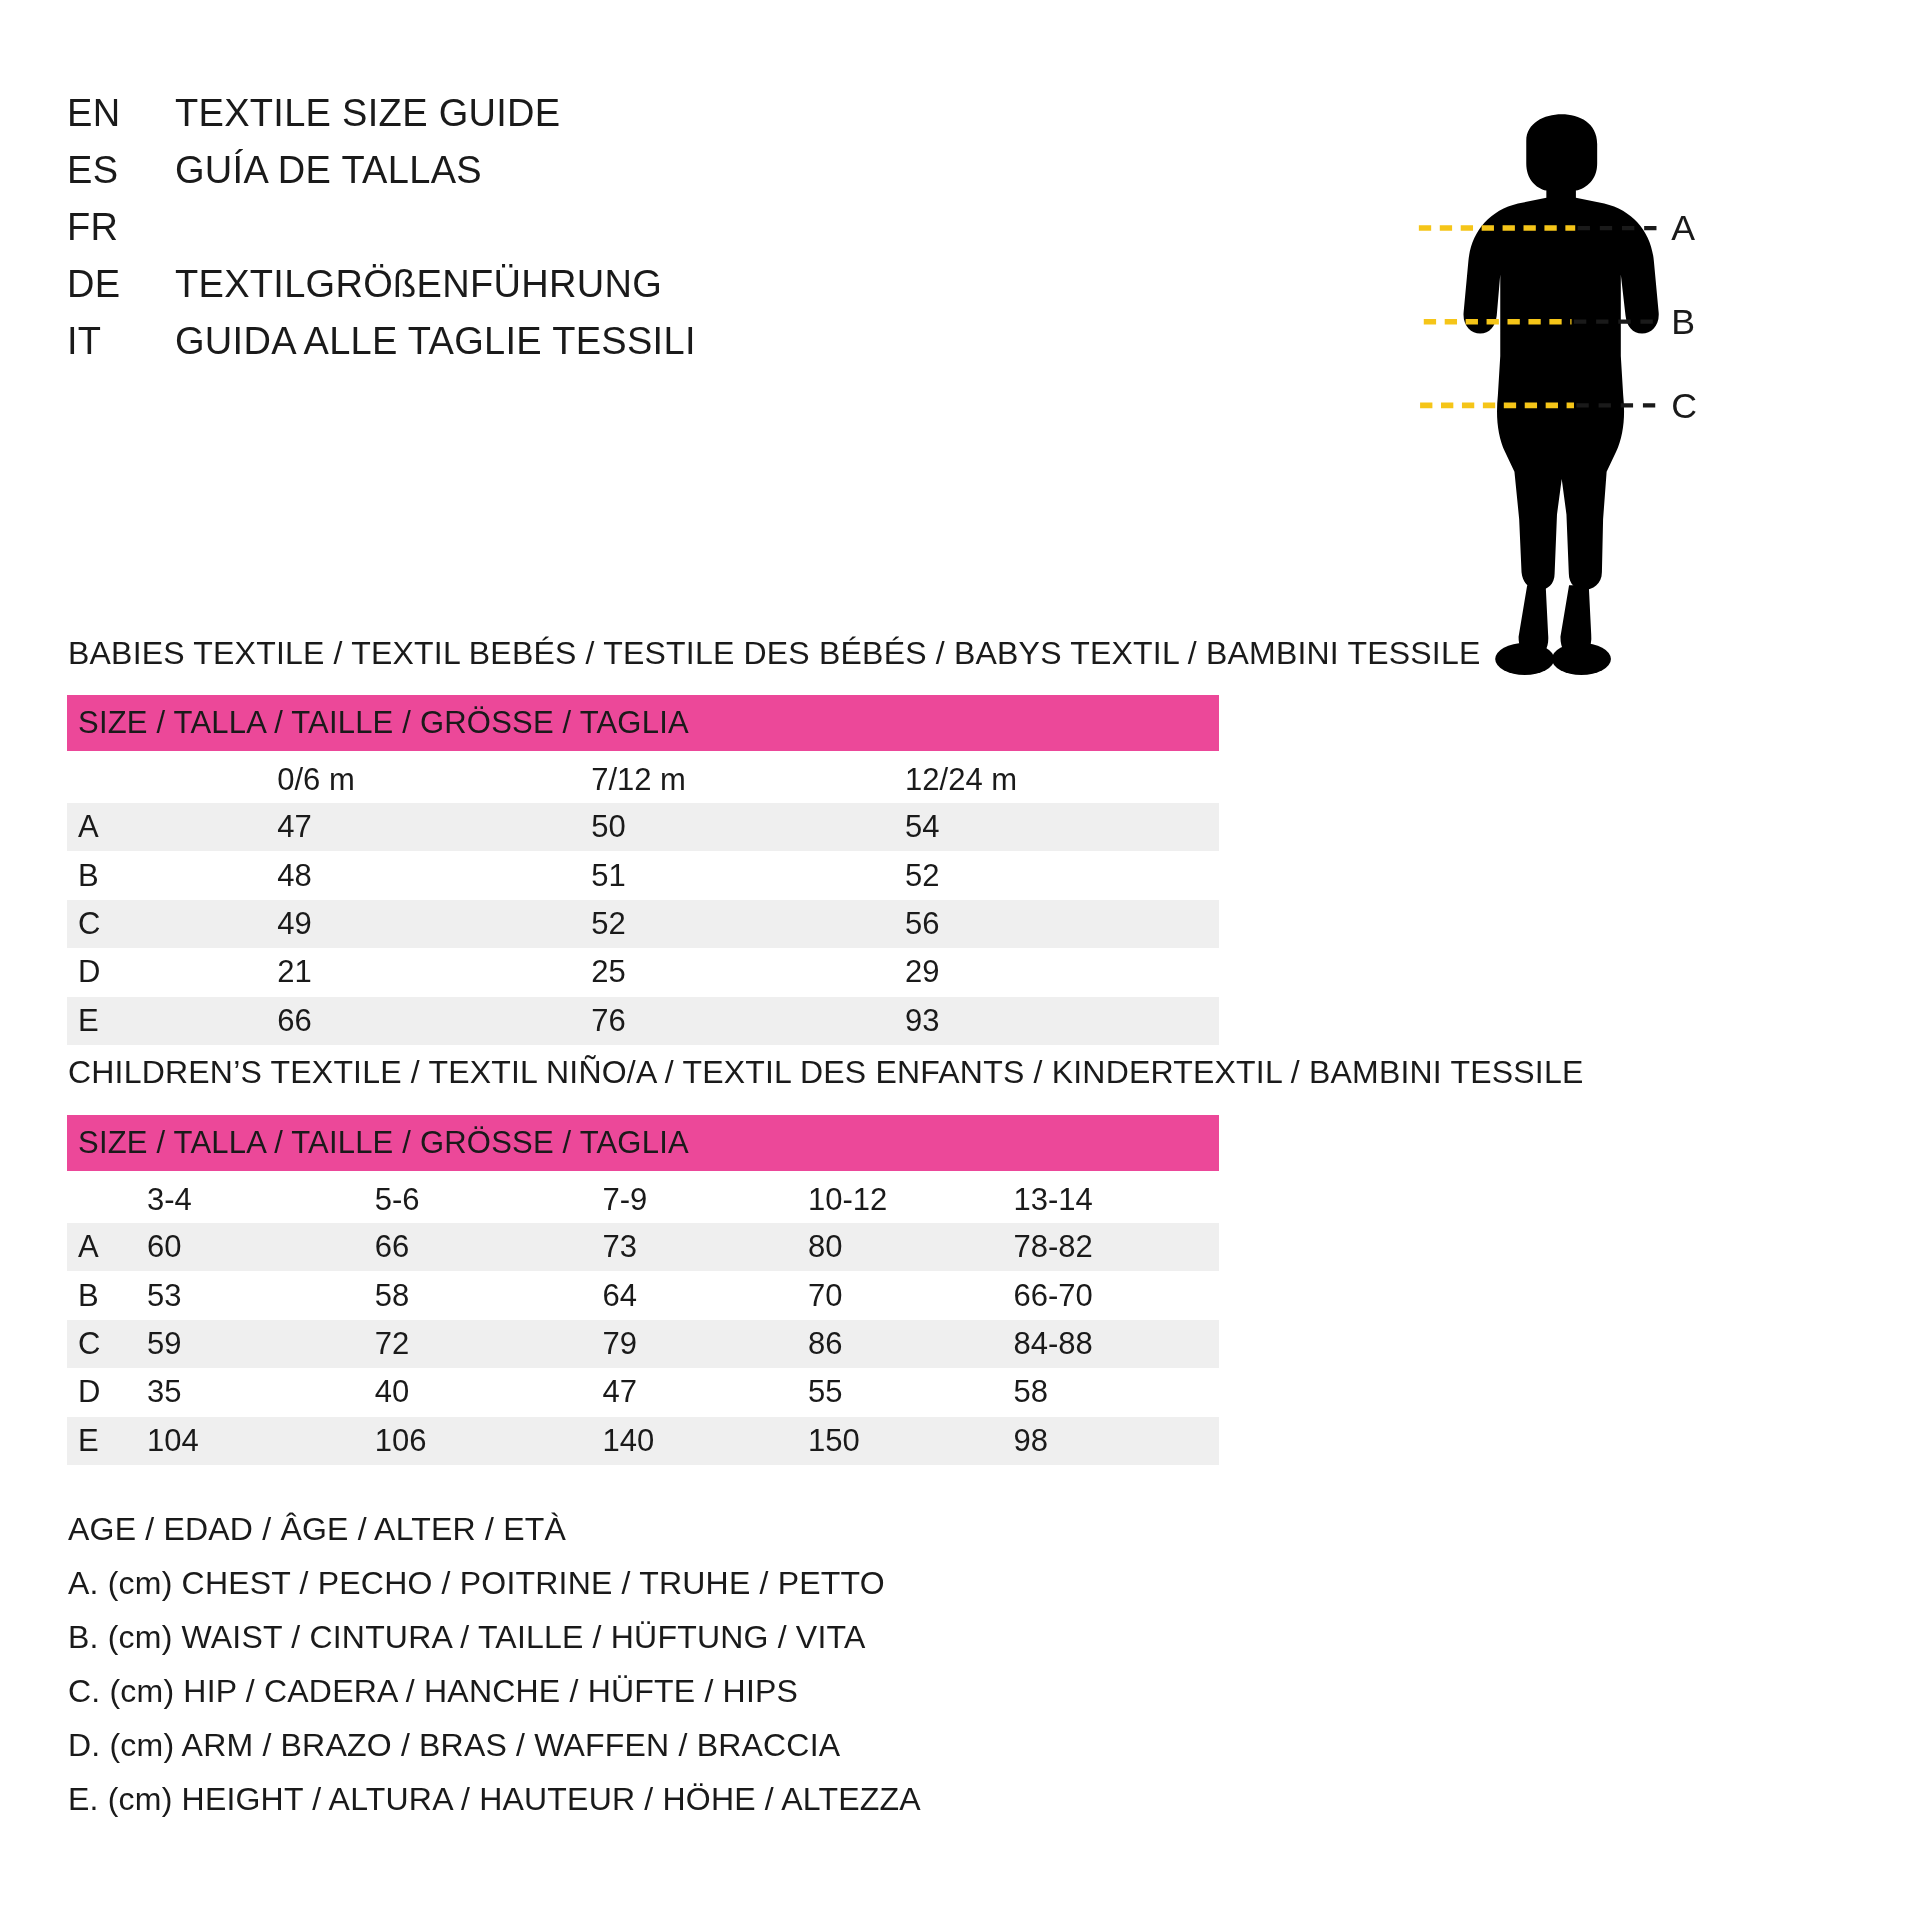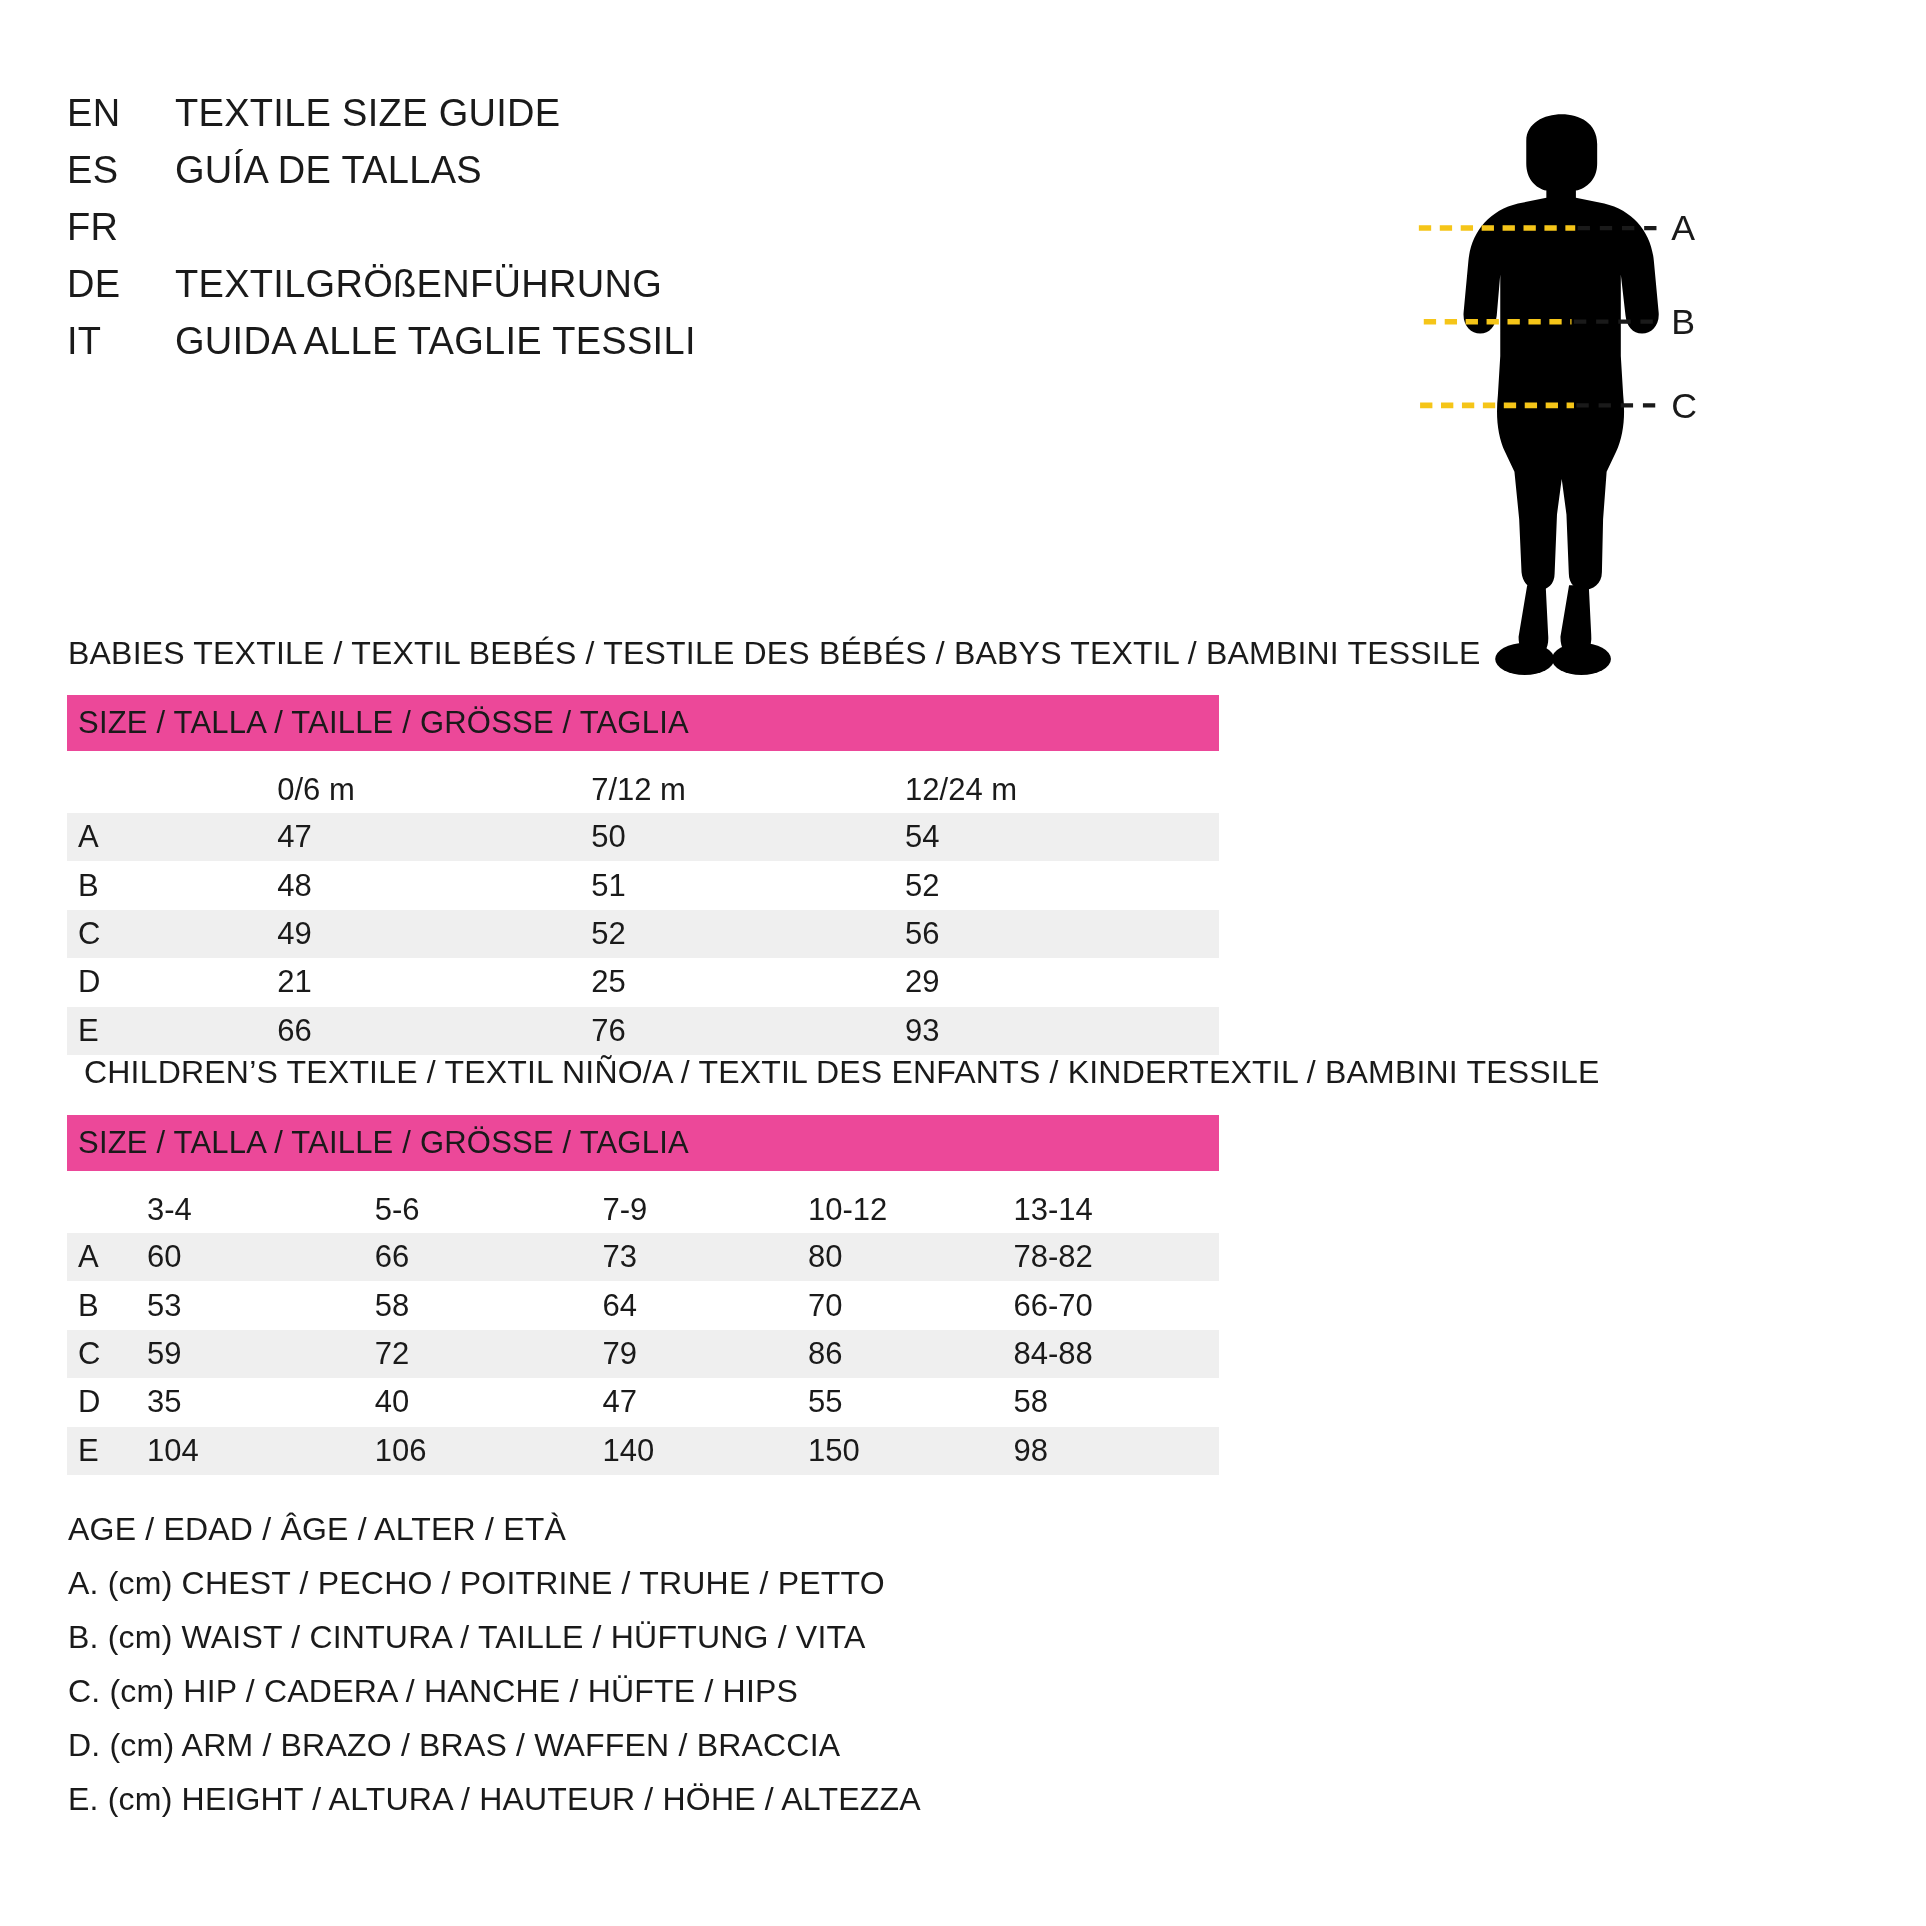--- a/index.html
+++ b/index.html
@@ -58,21 +58,21 @@
   }
 
   
   .section-caption {
     position: absolute;
     font-size: 32px;
     letter-spacing: 0.2px;
     white-space: nowrap;
   }
   #babies-caption { left: 68px; top: 635px; }
-  #children-caption { left: 68px; top: 1054px; margin-left: 16px; }
+  #children-caption { left: 68px; top: 1054px; }
 
   
   .size-table {
     position: absolute;
     border-collapse: collapse;
     font-size: 31px;
   }
   #babies-table { left: 67px; top: 695px; width: 1152px; }
   #children-table { left: 67px; top: 1115px; width: 1152px; }
 
@@ -105,21 +105,21 @@
   #babies-table td.c3 { width: 209px; }
   
   #children-table td.c0 { width: 68px; }
   #children-table td.c1 { width: 225px; }
   #children-table td.c2 { width: 225px; }
   #children-table td.c3 { width: 203px; }
   #children-table td.c4 { width: 203px; }
   #children-table td.c5 { width: 203px; }
 
   .inner-pad { padding-left: 62px; }
-  .hdr-row td { padding-top: 21px; padding-bottom: 5px; }
+  .hdr-row td { padding-top: 11px; padding-bottom: 5px; }
 
   
   .legend {
     position: absolute;
     left: 68px;
     top: 1513px;
     width: 1356px;
   }
   .legend-row {
     font-size: 32px;

